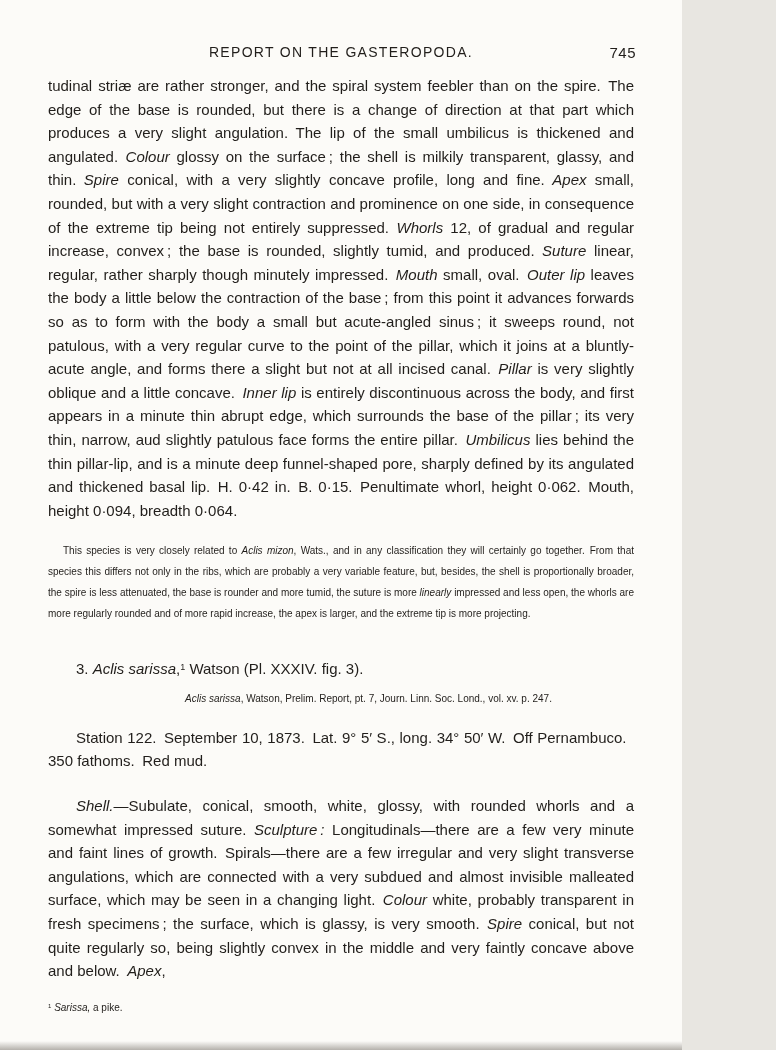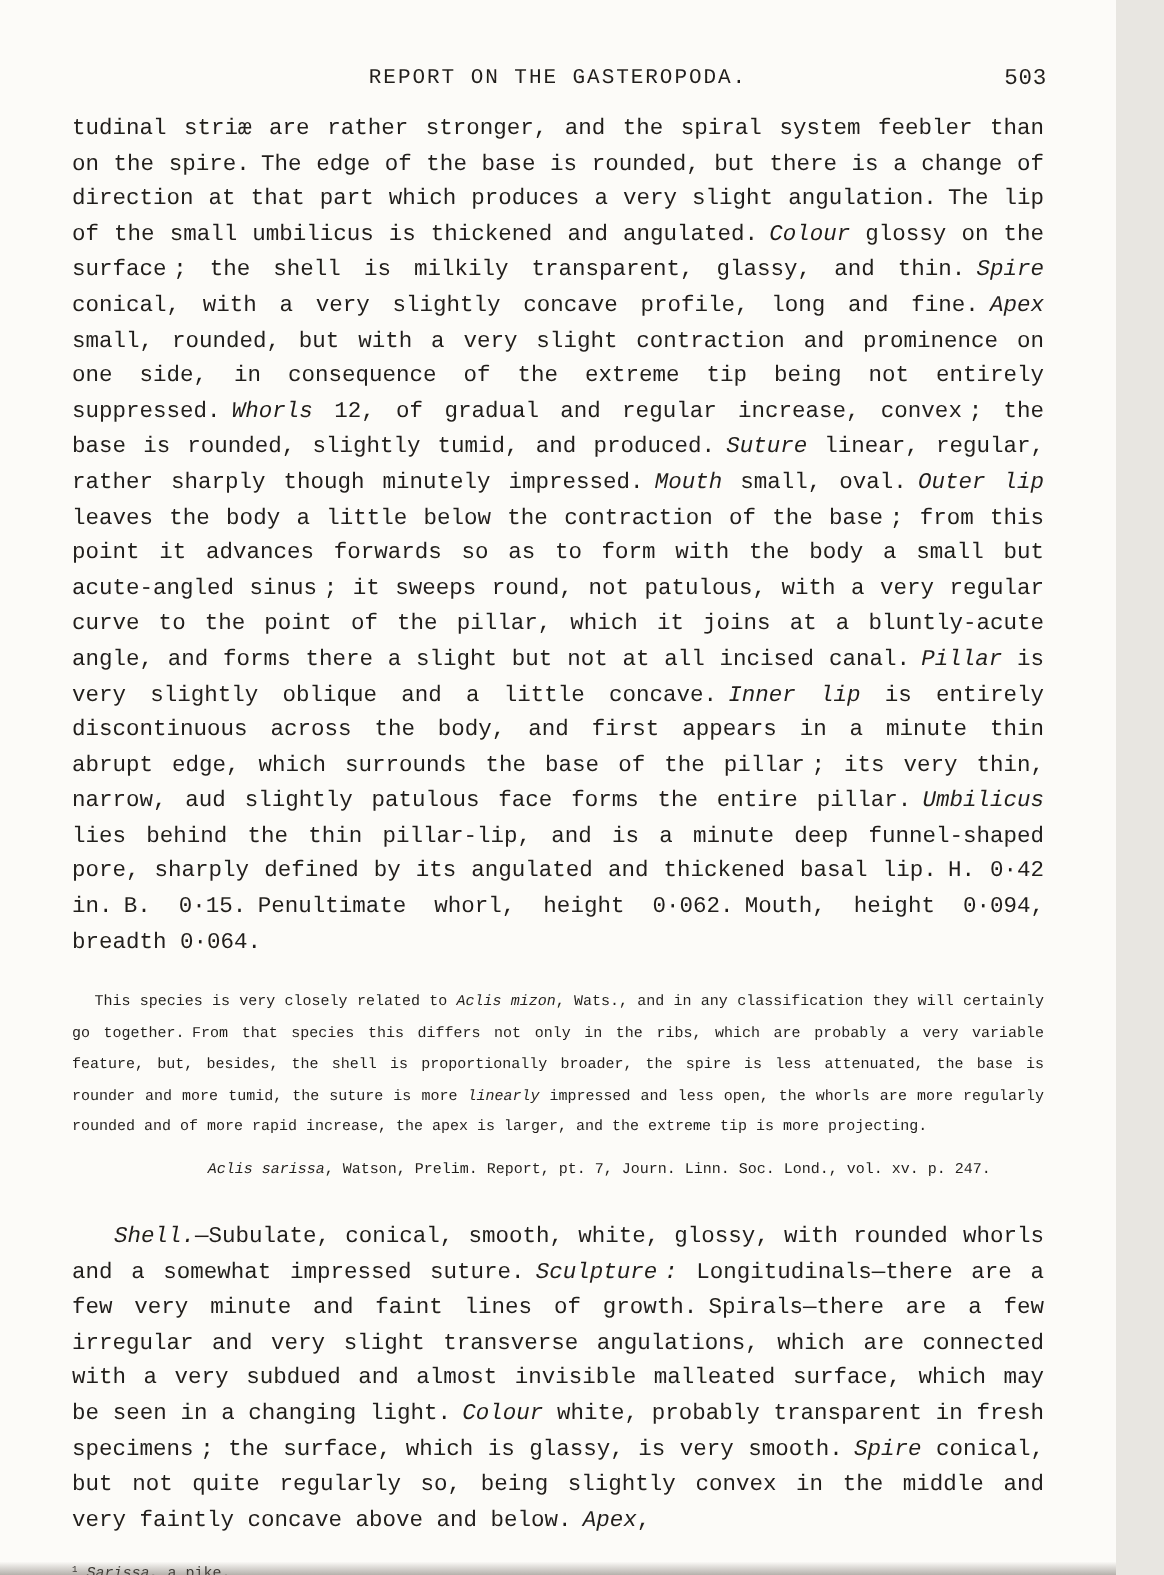--- a/index.html
+++ b/index.html
@@ -1,25 +1,25 @@
 <!DOCTYPE html>
 <html style="--paper: #fcfbf8; --ink: #211e1b;"><head>
 <meta charset="utf-8">
 <style>
   html, body { margin: 0; padding: 0; background: #e8e6e1; }
   body { width: 776px; height: 1050px; overflow: hidden; }
 
   .page {
     position: relative;
-    width: 744px;
+    width: 682px;
     height: 1050px;
     box-sizing: border-box;
     background: var(--paper, #fcfbf8);
     color: var(--ink, #211e1b);
-    font-family: Liberation Mono, monospace;
+    font-family: Liberation Sans, sans-serif;
     overflow: hidden;
   }
 
   .running-header {
     position: relative;
     margin: 0 52px;
     padding-top: 44px;
     text-align: center;
     font-size: 14px;
     letter-spacing: 1.3px;
@@ -65,32 +65,34 @@
     background: linear-gradient(to bottom, rgba(110,104,96,0) 0%, rgba(110,104,96,0.5) 100%);
   }
 </style>
 </head>
 <body>
 
 <div class="page">
 
   <div class="running-header">
     <span class="header-title">REPORT ON THE GASTEROPODA.</span>
-    <span class="page-number">503</span>
+    <span class="page-number">745</span>
   </div>
 
   <div class="text-column">
 
     <p class="body-text para-first"><span>tudinal striæ are rather stronger, and the spiral system feebler than on the spire. The edge of the base is rounded, but there is a change of direction at that part which produces a very slight angulation. The lip of the small umbilicus is thickened and angulated. </span><em>Colour</em><span> glossy on the surface ; the shell is milkily transparent, glassy, and thin. </span><em>Spire</em><span> conical, with a very slightly concave profile, long and fine. </span><em>Apex</em><span> small, rounded, but with a very slight contraction and prominence on one side, in consequence of the extreme tip being not entirely suppressed. </span><em>Whorls</em><span> 12, of gradual and regular increase, convex ; the base is rounded, slightly tumid, and produced. </span><em>Suture</em><span> linear, regular, rather sharply though minutely impressed. </span><em>Mouth</em><span> small, oval. </span><em>Outer lip</em><span> leaves the body a little below the contraction of the base ; from this point it advances forwards so as to form with the body a small but acute-angled sinus ; it sweeps round, not patulous, with a very regular curve to the point of the pillar, which it joins at a bluntly-acute angle, and forms there a slight but not at all incised canal. </span><em>Pillar</em><span> is very slightly oblique and a little concave. </span><em>Inner lip</em><span> is entirely discontinuous across the body, and first appears in a minute thin abrupt edge, which surrounds the base of the pillar ; its very thin, narrow, aud slightly patulous face forms the entire pillar. </span><em>Umbilicus</em><span> lies behind the thin pillar-lip, and is a minute deep funnel-shaped pore, sharply defined by its angulated and thickened basal lip. H. 0·42 in. B. 0·15. Penultimate whorl, height 0·062. Mouth, height 0·094, breadth 0·064.</span></p>
 
     <p class="small-text note"><span>This species is very closely related to </span><em>Aclis mizon</em><span>, Wats., and in any classification they will certainly go together. From that species this differs not only in the ribs, which are probably a very variable feature, but, besides, the shell is proportionally broader, the spire is less attenuated, the base is rounder and more tumid, the suture is more </span><em>linearly</em><span> impressed and less open, the whorls are more regularly rounded and of more rapid increase, the apex is larger, and the extreme tip is more projecting.</span></p>
 
+    <p class="body-text species-heading"><span>3. </span><em>Aclis sarissa</em><span>,</span><sup>1</sup><span> Watson (Pl. XXXIV. fig. 3).</span></p>
 
     <p class="small-text citation"><em>Aclis sarissa</em><span>, Watson, Prelim. Report, pt. 7, Journ. Linn. Soc. Lond., vol. xv. p. 247.</span></p>
 
+    <p class="body-text station"><span>Station 122. September 10, 1873. Lat. 9° 5′ S., long. 34° 50′ W. Off Pernambuco. 350 fathoms. Red mud.</span></p>
 
     <p class="body-text shell"><em>Shell.</em><span>—Subulate, conical, smooth, white, glossy, with rounded whorls and a somewhat impressed suture. </span><em>Sculpture :</em><span> Longitudinals—there are a few very minute and faint lines of growth. Spirals—there are a few irregular and very slight transverse angulations, which are connected with a very subdued and almost invisible malleated surface, which may be seen in a changing light. </span><em>Colour</em><span> white, probably transparent in fresh specimens ; the surface, which is glassy, is very smooth. </span><em>Spire</em><span> conical, but not quite regularly so, being slightly convex in the middle and very faintly concave above and below. </span><em>Apex</em><span>,</span></p>
 
     <p class="small-text footnote"><sup>1</sup><span> </span><em>Sarissa,</em><span> a pike.</span></p>
 
   </div>
 
   <div class="scan-edge"></div>
 
 </div>

